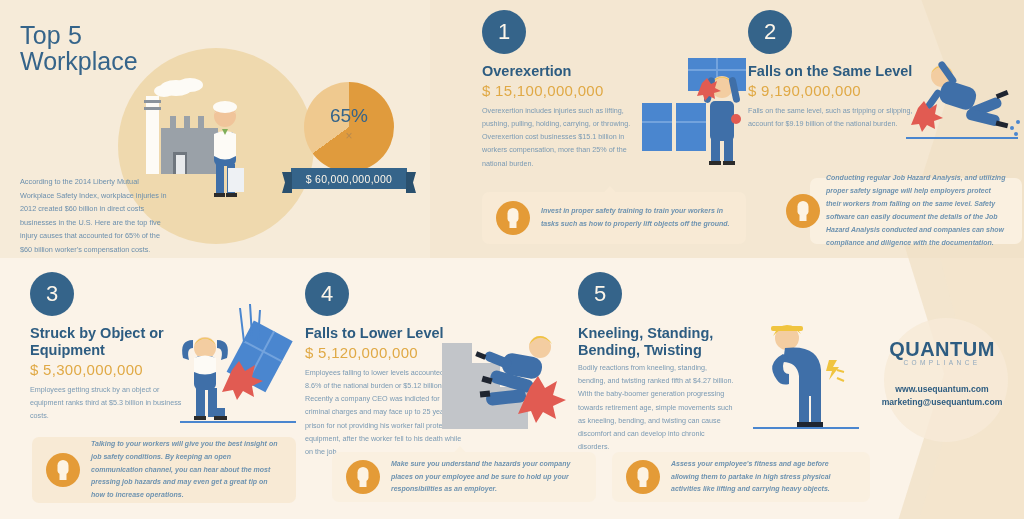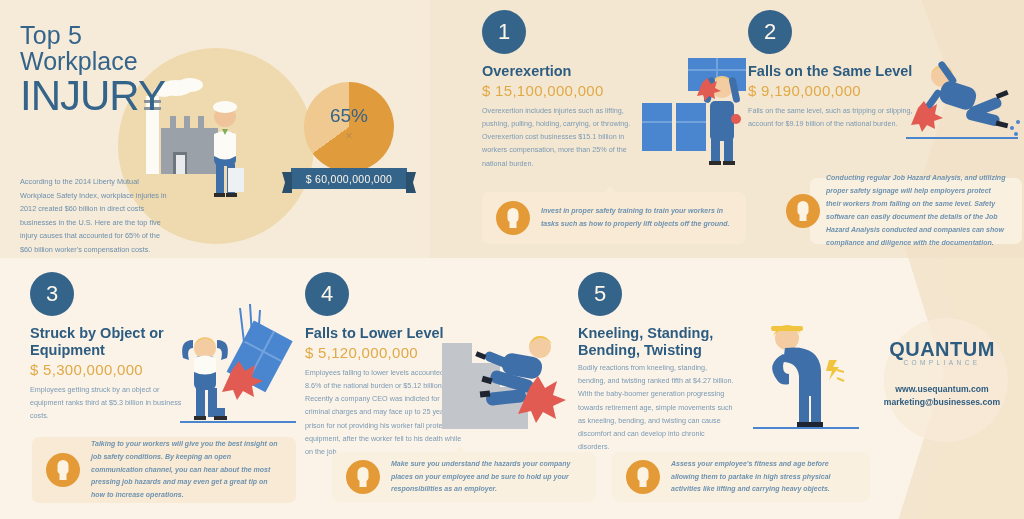--- a/index.html
+++ b/index.html
@@ -120,21 +120,20 @@
     <rect x="88" y="92" width="8" height="30" fill="#3f6fa8"></rect>
     <rect x="99" y="92" width="8" height="30" fill="#3f6fa8"></rect>
     <rect x="86" y="121" width="11" height="4" fill="#2b2b2b"></rect>
     <rect x="98" y="121" width="11" height="4" fill="#2b2b2b"></rect>
     <rect x="100" y="96" width="16" height="24" fill="#eef1f4"></rect>
   </svg>
 
   <div class="hero">
     <h1 class="t-top5">Top 5</h1>
     <h1 class="t-work">Workplace</h1>
-    <h1 class="t-injury">INJURY</h1>
   </div>
   <p class="hero-body">According to the 2014 Liberty Mutual Workplace Safety Index, workplace injuries in 2012 created $60 billion in direct costs businesses in the U.S.  Here are the top five injury causes that accounted for 65% of the $60 billion worker's compensation costs.</p>
 
   <div class="pie-wrap">
     <div class="pie" style="background: conic-gradient(rgb(224, 155, 61) 0deg, rgb(224, 155, 61) 65%, rgb(239, 201, 143) 65%, rgb(239, 201, 143) 100%);"></div>
     <div class="pie-label">65%</div>
     <div class="pie-x">×</div>
     <div class="ribbon">$ 60,000,000,000</div>
   </div>
 
@@ -305,16 +304,16 @@
     <p>Assess your employee's fitness and age before allowing them to partake in high stress physical activities like lifting and carrying heavy objects.</p>
   </div>
 
   <div class="globe"></div>
   <div class="logo">
     <div class="q"><span class="cap">Q</span><span>UANTUM</span></div>
     <div class="sub">COMPLIANCE</div>
   </div>
   <div class="contact">
     <div>www.usequantum.com</div>
-    <div>marketing@businesses.com</div>
+    <div>marketing@usequantum.com</div>
   </div>
 
 </div>
 
 </body></html>

